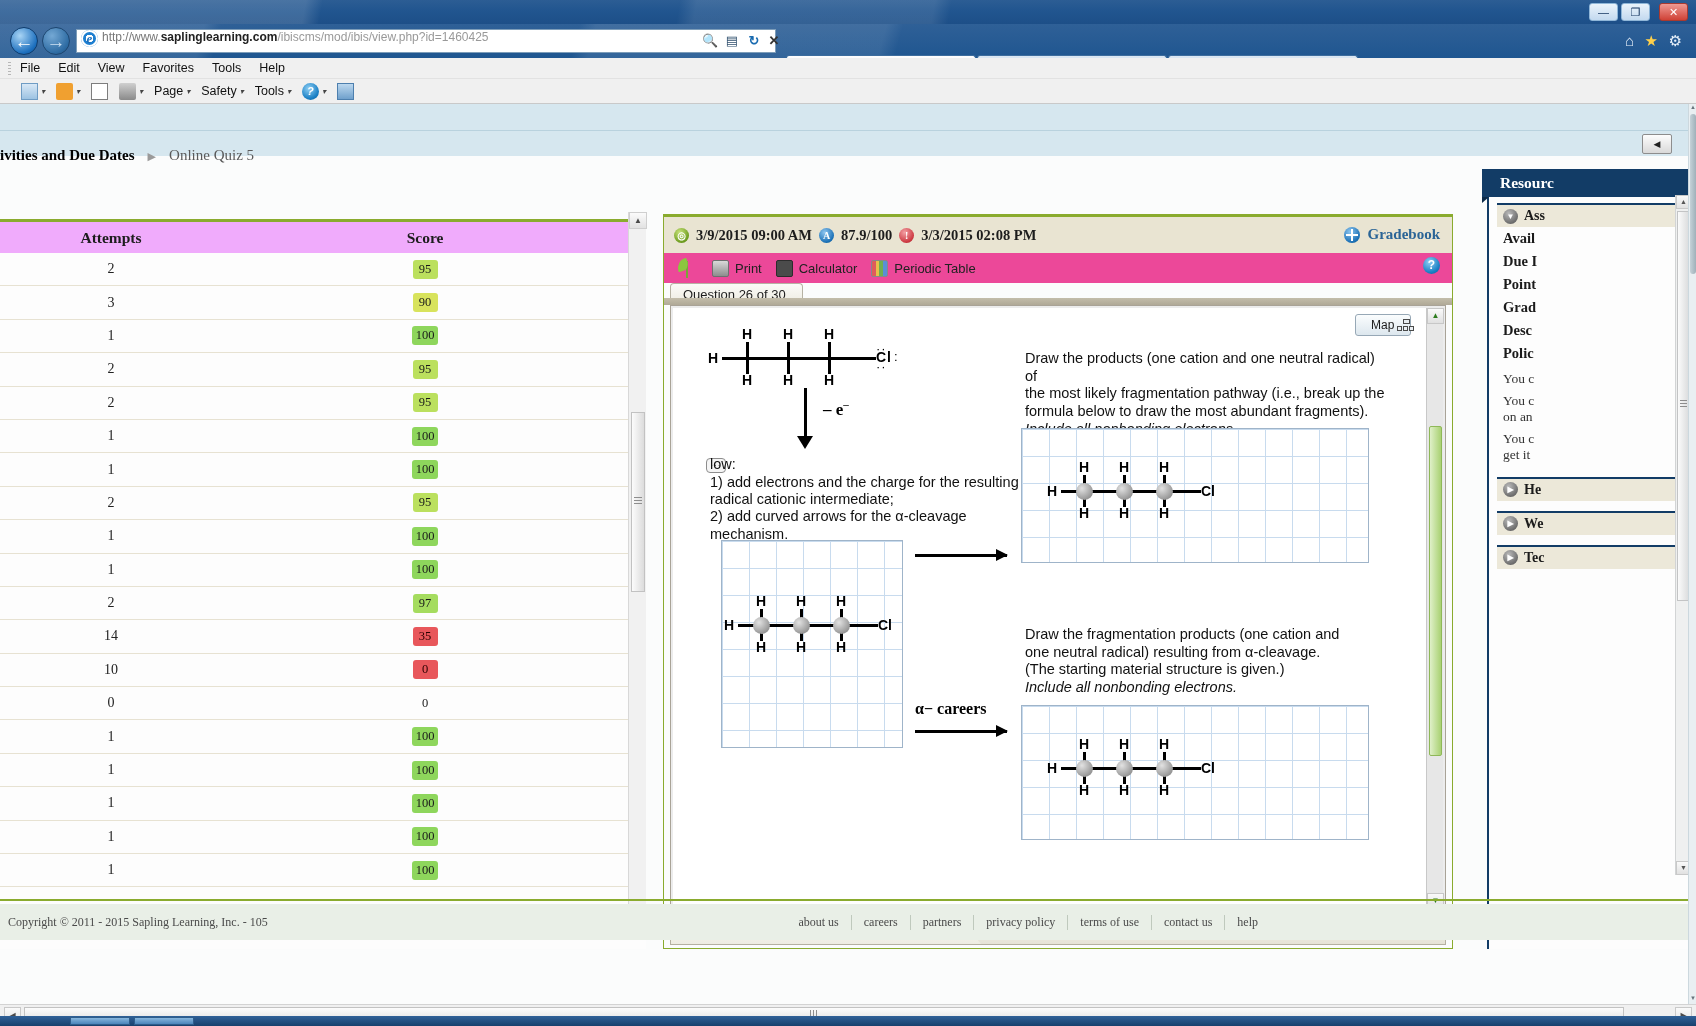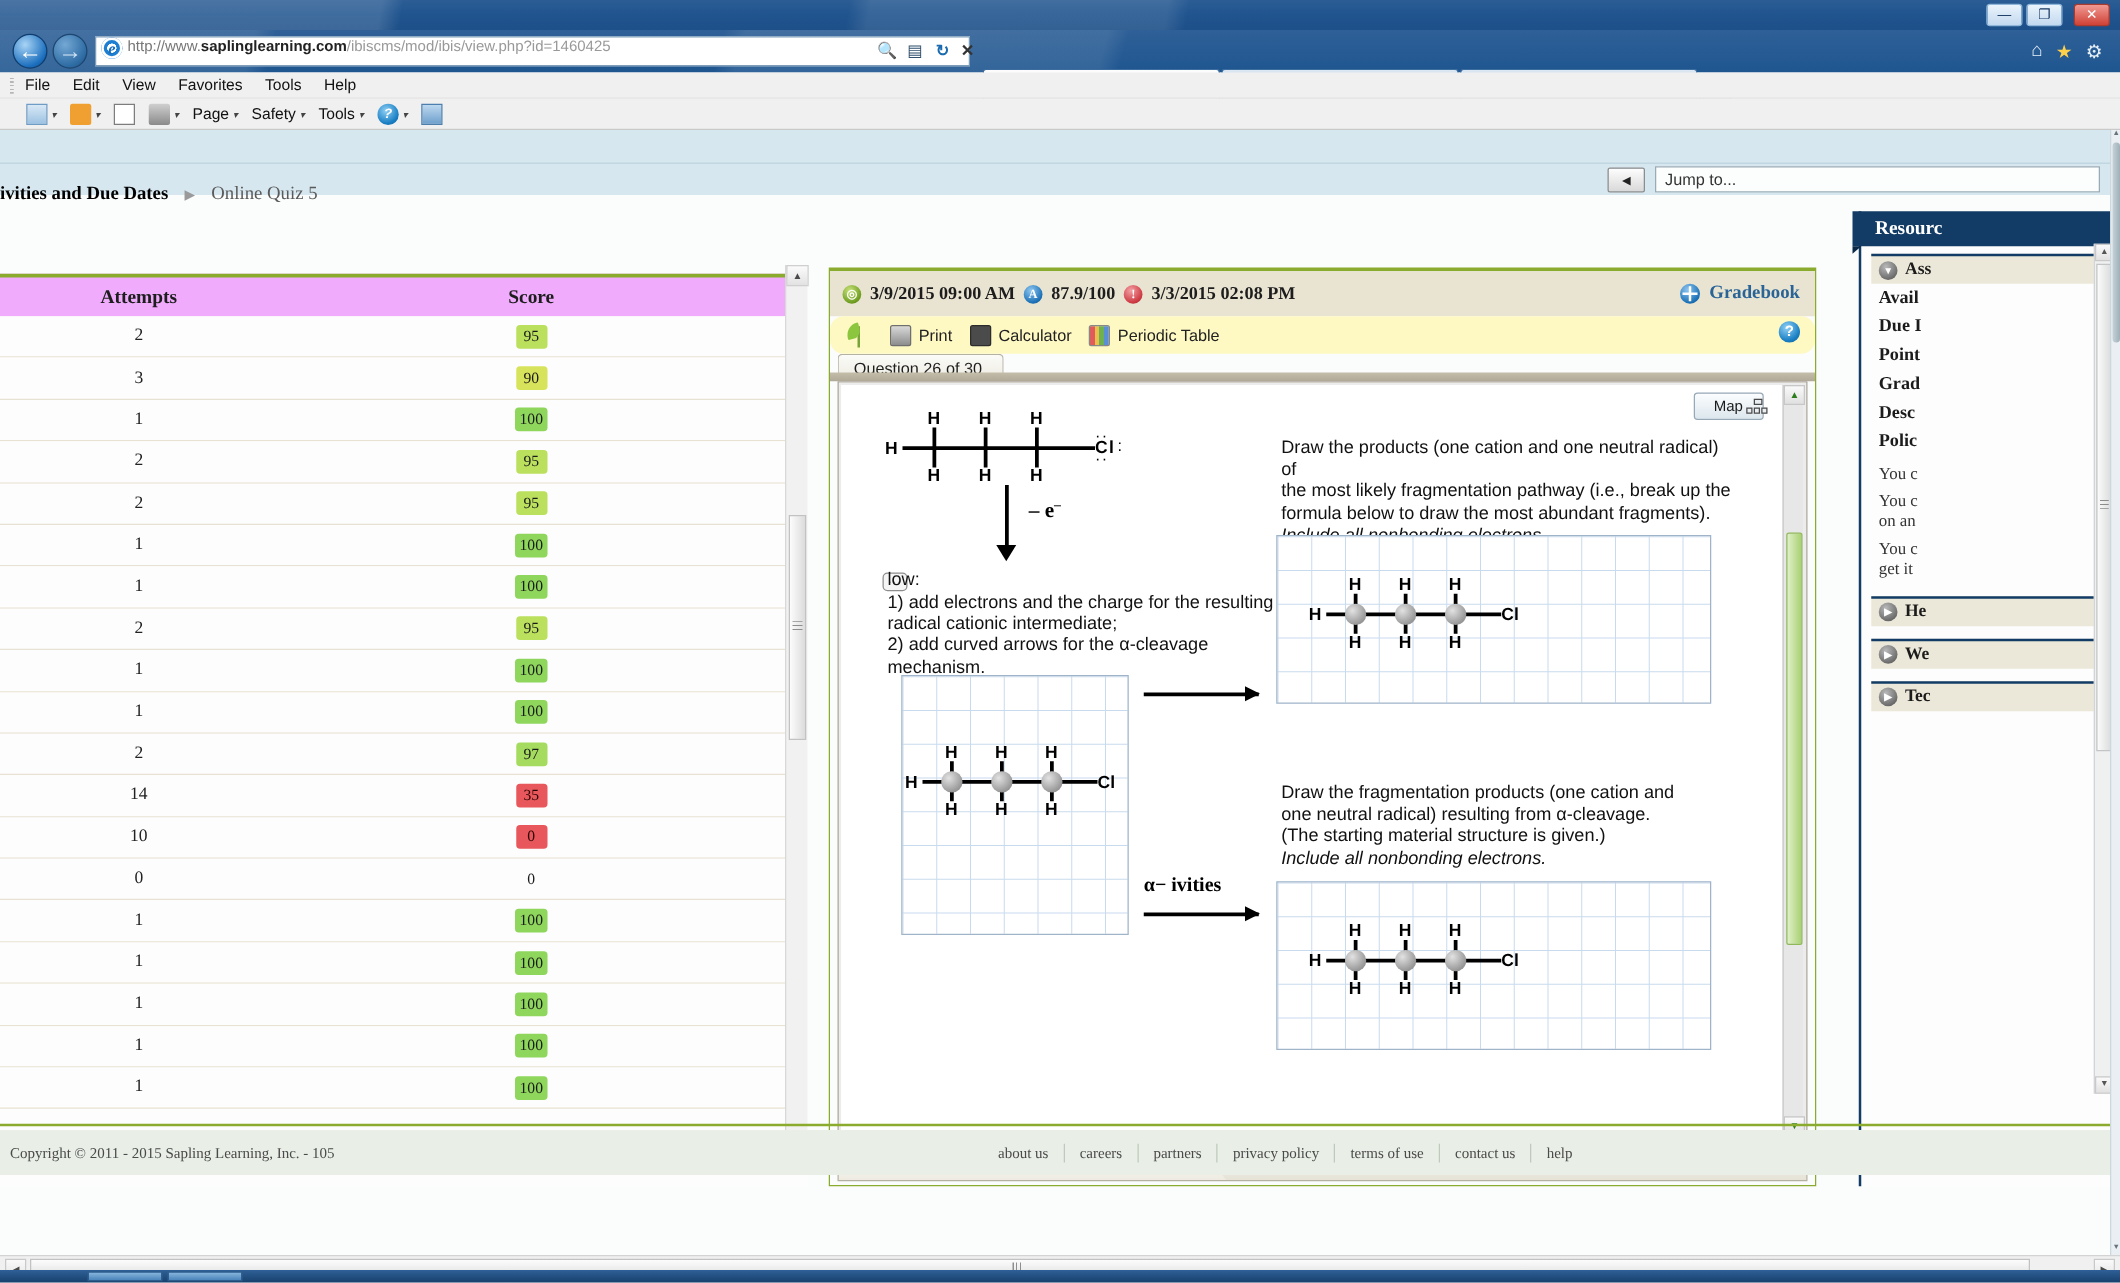--- a/index.html
+++ b/index.html
@@ -231,22 +231,22 @@
     position:relative;
   }
   #gradebook-icon:before,#gradebook-icon:after{
     content:"";position:absolute;background:#fff;
   }
   #gradebook-icon:before{ left:7px;top:2px;width:2px;height:12px; }
   #gradebook-icon:after{ left:2px;top:7px;width:12px;height:2px; }
 
   #quiz-tools{
     position:absolute; left:0; top:36px; width:788px; height:30px;
-    background:#fef9c3; display:flex; align-items:center; gap:14px; padding-left:12px;
-    font-size:13px; color:#222;border-radius:11px;
+    background:#ec4899; display:flex; align-items:center; gap:14px; padding-left:12px;
+    font-size:13px; color:#222;
   }
   #sprout{ width:22px;height:22px;flex:none;position:relative; }
   #sprout:before{content:"";position:absolute;left:10px;top:4px;width:2px;height:17px;background:#79a43a;}
   #sprout:after{content:"";position:absolute;left:1px;top:2px;width:11px;height:12px;
     background:#8cc63f;border-radius:90% 10% 60% 10%;transform:rotate(-14deg);}
   .toolbtn{ display:flex;align-items:center;gap:6px; }
   .tbi{ width:17px;height:17px;flex:none;border-radius:2px; }
   .tbi.print{ background:linear-gradient(180deg,#d9d9d9,#8d8d8d);border:1px solid #6f6f6f; }
   .tbi.calc{ background:#4b4b4b;border:1px solid #2c2c2c; }
   .tbi.ptable{ background:linear-gradient(90deg,#e05b5b 0 25%,#e8c04a 25% 50%,#6fb04f 50% 75%,#5a8fd6 75%);
@@ -545,21 +545,20 @@
       <i class="cmdico ic-blue"></i>
     </span>
 </div>
 
 <div id="page">
 
   <div id="topbar-strip"></div>
 
   <div id="jump-row">
     <div id="jump-prev">◀</div>
-    <div id="jump-select">Jump to...</div>
   </div>
 
   <div id="breadcrumb">
     <a href="#">ivities and Due Dates</a><span class="sep">▶</span><span class="cur">Online Quiz 5</span>
   </div>
 
   <div id="attempts-panel">
     <div id="table-head">
       <div class="col-att">Attempts</div>
       <div class="col-score">Score</div>
@@ -787,21 +786,21 @@
             <span class="bondv" style="position:absolute;left:118px;top:68px;height:32px;"></span>
             <span class="atom" style="left:31px; top:76px;"></span>
             <span class="atom" style="left:71px; top:76px;"></span>
             <span class="atom" style="left:111px;top:76px;"></span>
             <span class="Hlbl" style="position:absolute;left:156px;top:76px;">Cl</span>
           </div>
         </div>
 
         <div id="big-arrow-1"></div>
         <div id="big-arrow-2"></div>
-        <div id="alpha-cleave">α− ivities</div>
+        <div id="alpha-cleave">α− careers</div>
 
         <div id="prod1-text" class="chemtext">
           <span>Draw the products (one cation and one neutral radical) of</span><br>
           <span>the most likely fragmentation pathway (i.e., break up the</span><br>
           <span>formula below to draw the most abundant fragments).</span><br>
           <i>Include all nonbonding electrons.</i>
         </div>
 
         <div class="grid-canvas" id="canvas-prod1">
           <div style="position:relative;width:100%;height:100%;">

